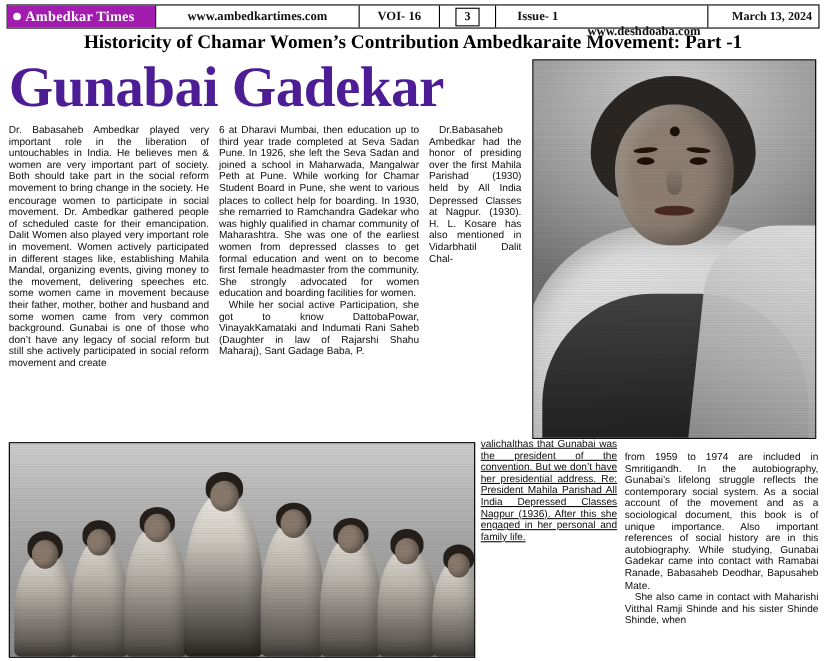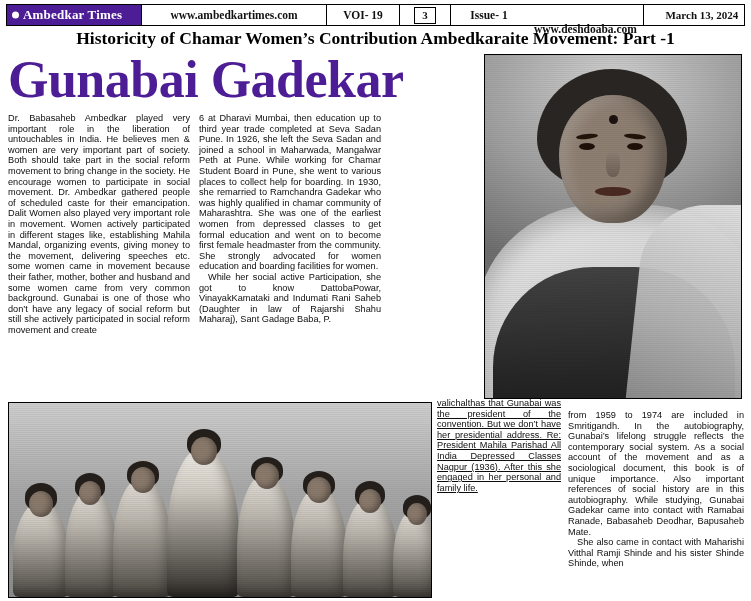--- a/index.html
+++ b/index.html
@@ -24,21 +24,21 @@
     top: 4px;
     width: 739px;
     height: 22px;
     border: 1px solid #000;
     background: #ffffff;
     display: flex;
     align-items: stretch;
     box-sizing: border-box;
   }
   .mh-logo {
-    background: #4c1d95;
+    background: #a21caf;
     color: #ffffff;
     font-family: "Liberation Serif", serif;
     font-weight: bold;
     font-size: 13px;
     letter-spacing: 0.2px;
     padding: 0 8px 0 16px;
     display: flex;
     align-items: center;
     position: relative;
     min-width: 110px;
@@ -246,21 +246,21 @@
 <body>
 
 <div class="page">
 
   <div class="masthead">
     <div class="mh-logo">
       <span class="bullet"></span>
       <span>Ambedkar Times</span>
     </div>
     <div class="mh-cell mh-web1">www.ambedkartimes.com</div>
-    <div class="mh-cell mh-vol">VOI- 19</div>
+    <div class="mh-cell mh-vol">VOI- 16</div>
     <div class="mh-cell mh-num">
       <span class="mh-numbox">3</span>
     </div>
     <div class="mh-cell mh-issue">Issue- 1</div>
     <div class="mh-cell mh-web2">www.deshdoaba.com</div>
     <div class="mh-cell mh-date">March 13, 2024</div>
   </div>
 
   <div class="kicker">Historicity of Chamar Women’s Contribution Ambedkaraite Movement: Part -1</div>
 
@@ -326,20 +326,21 @@
   <div class="col col-a">
     <p class="first">Dr. Babasaheb Ambedkar played very important role in the liberation of untouchables in India. He believes men &amp; women are very important part of society. Both should take part in the social reform movement to bring change in the society. He encourage women to participate in social movement. Dr. Ambedkar gathered people of scheduled caste for their emancipation. Dalit Women also played very important role in movement. Women actively participated in different stages like, establishing Mahila Mandal, organizing events, giving money to the movement, delivering speeches etc. some women came in movement because their father, mother, bother and husband and some women came from very common background. Gunabai is one of those who don’t have any legacy of social reform but still she actively participated in social reform movement and create</p>
   </div>
 
   <div class="col col-b">
     <p class="first">6 at Dharavi Mumbai, then education up to third year trade completed at Seva Sadan Pune. In 1926, she left the Seva Sadan and joined a school in Maharwada, Mangalwar Peth at Pune. While working for Chamar Student Board in Pune, she went to various places to collect help for boarding. In 1930, she remarried to Ramchandra Gadekar who was highly qualified in chamar community of Maharashtra. She was one of the earliest women from depressed classes to get formal education and went on to become first female headmaster from the community. She strongly advocated for women education and boarding facilities for women.</p>
     <p>While her social active Participation, she got to know DattobaPowar, VinayakKamataki and Indumati Rani Saheb (Daughter in law of Rajarshi Shahu Maharaj), Sant Gadage Baba, P.</p>
   </div>
 
   <div class="col col-c">
+    <p>Dr.Babasaheb Ambedkar had the honor of presiding over the first Mahila Parishad (1930) held by All India Depressed Classes at Nagpur. (1930). H. L. Kosare has also mentioned in Vidarbhatil Dalit Chal-</p>
   </div>
 
   <div class="col col-d">
     <p class="first">valichalthas that Gunabai was the president of the convention. But we don’t have her presidential address. Re: President Mahila Parishad All India Depressed Classes Nagpur (1936). After this she engaged in her personal and family life.</p>
   </div>
 
   <div class="col col-e">
     <p class="first">from 1959 to 1974 are included in Smritigandh. In the autobiography, Gunabai’s lifelong struggle reflects the contemporary social system. As a social account of the movement and as a sociological document, this book is of unique importance. Also important references of social history are in this autobiography. While studying, Gunabai Gadekar came into contact with Ramabai Ranade, Babasaheb Deodhar, Bapusaheb Mate.</p>
     <p>She also came in contact with Maharishi Vitthal Ramji Shinde and his sister Shinde Shinde, when</p>
   </div>

